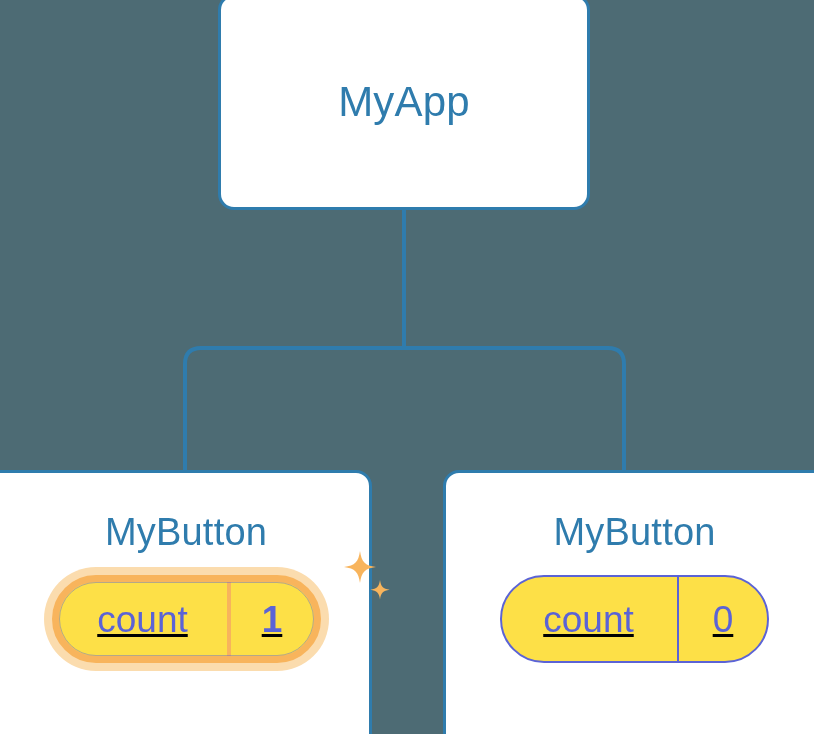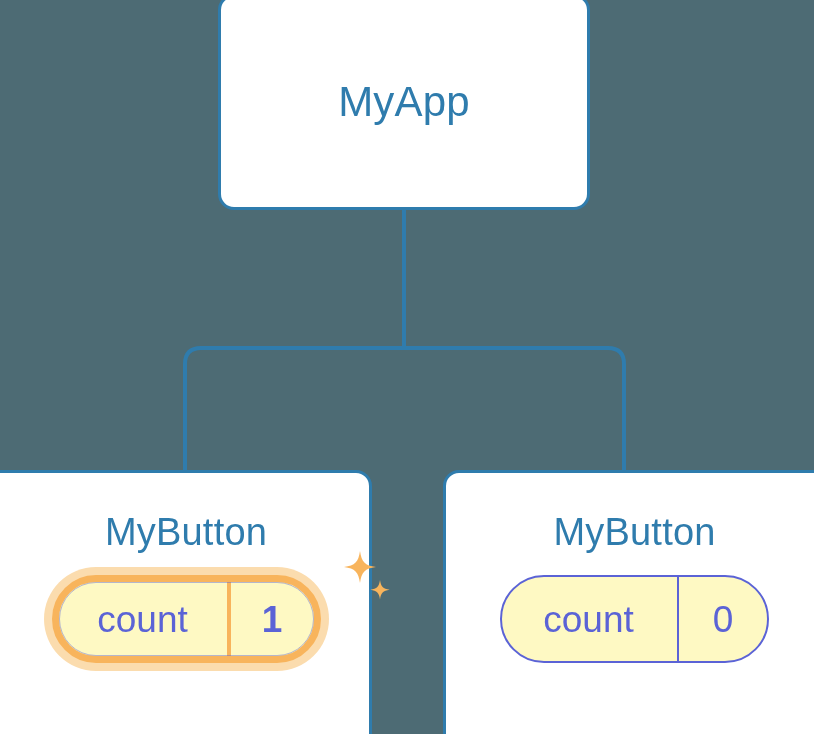--- a/index.html
+++ b/index.html
@@ -89,23 +89,24 @@
   }
   #node-mybutton-left .pill-wrap  { margin-left: 18px; }
   #node-mybutton-right .pill-wrap { margin-left: -6px; }
 
   .pill {
     position: relative;
     display: flex;
     align-items: stretch;
     height: 88px;
     border-radius: 999px;
-    background: #fef9c3;
+    background: #fde047;
     box-sizing: border-box;
     z-index: 2;
+    text-decoration: underline;
   }
 
   .pill-key, .pill-val {
     display: flex;
     align-items: center;
     justify-content: center;
     box-sizing: border-box;
     line-height: 1;
   }
 

